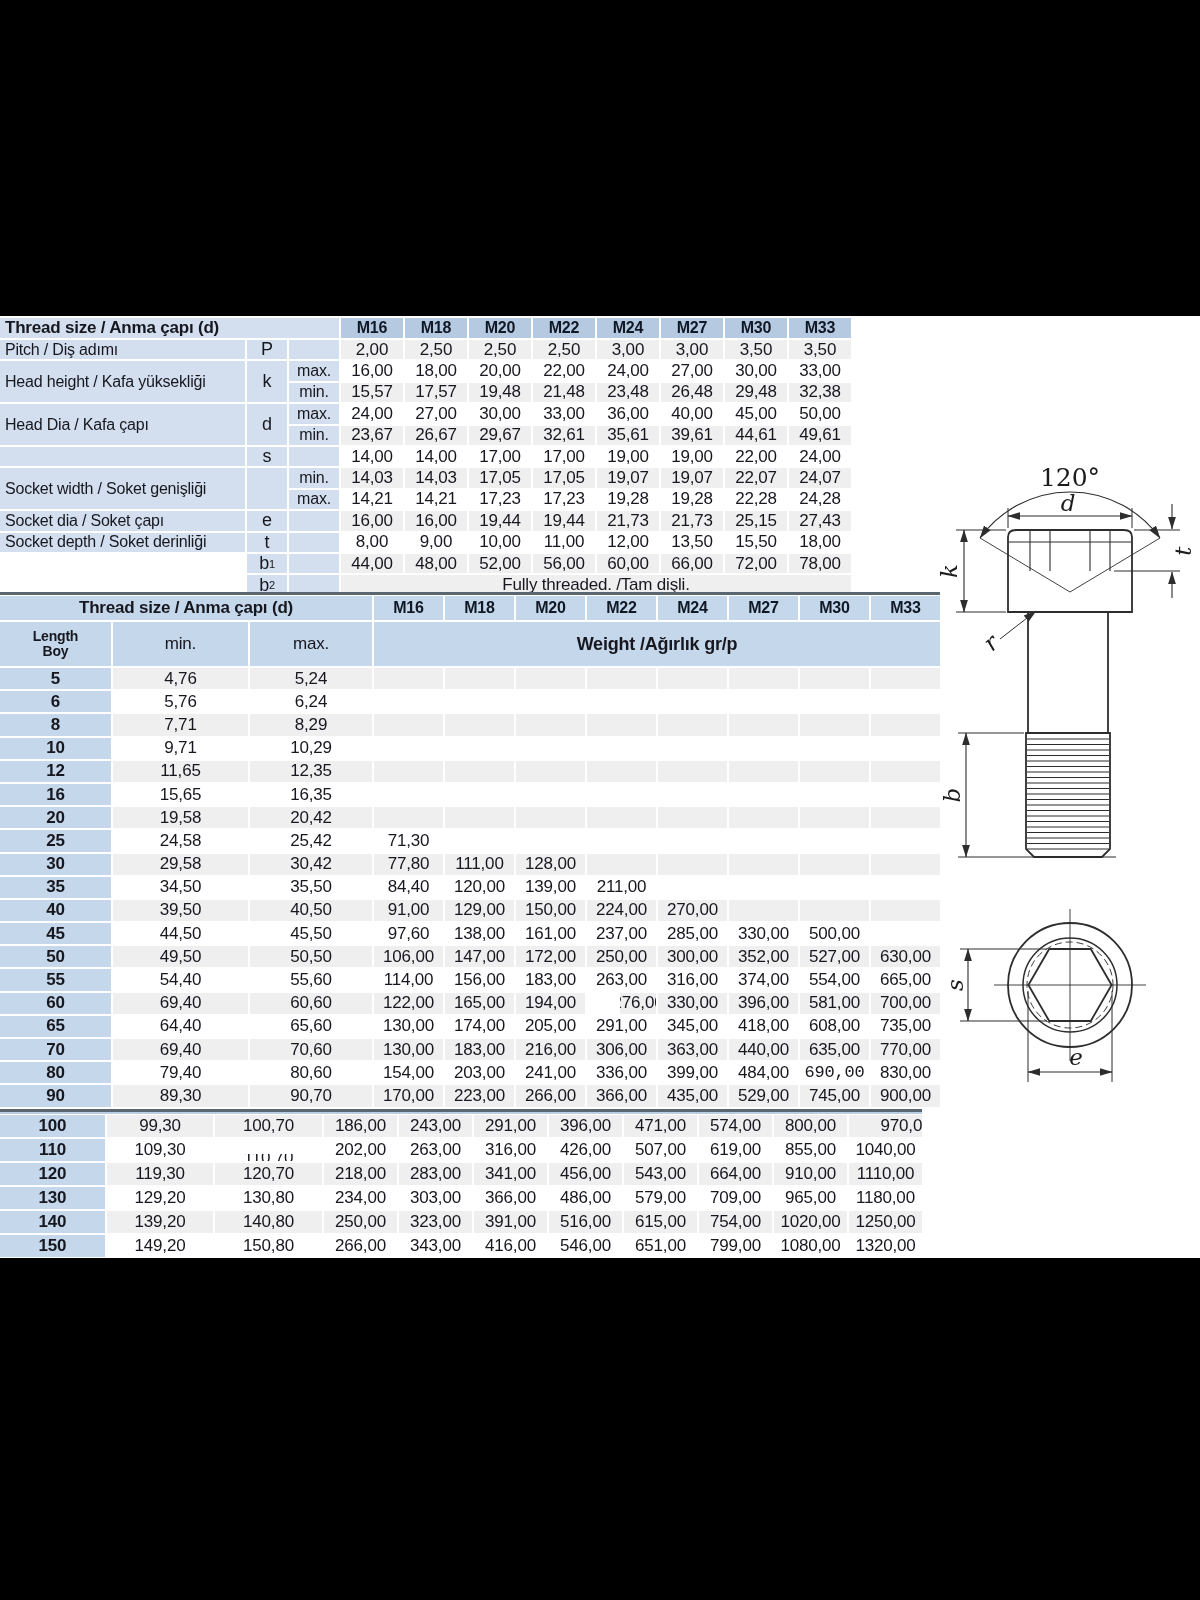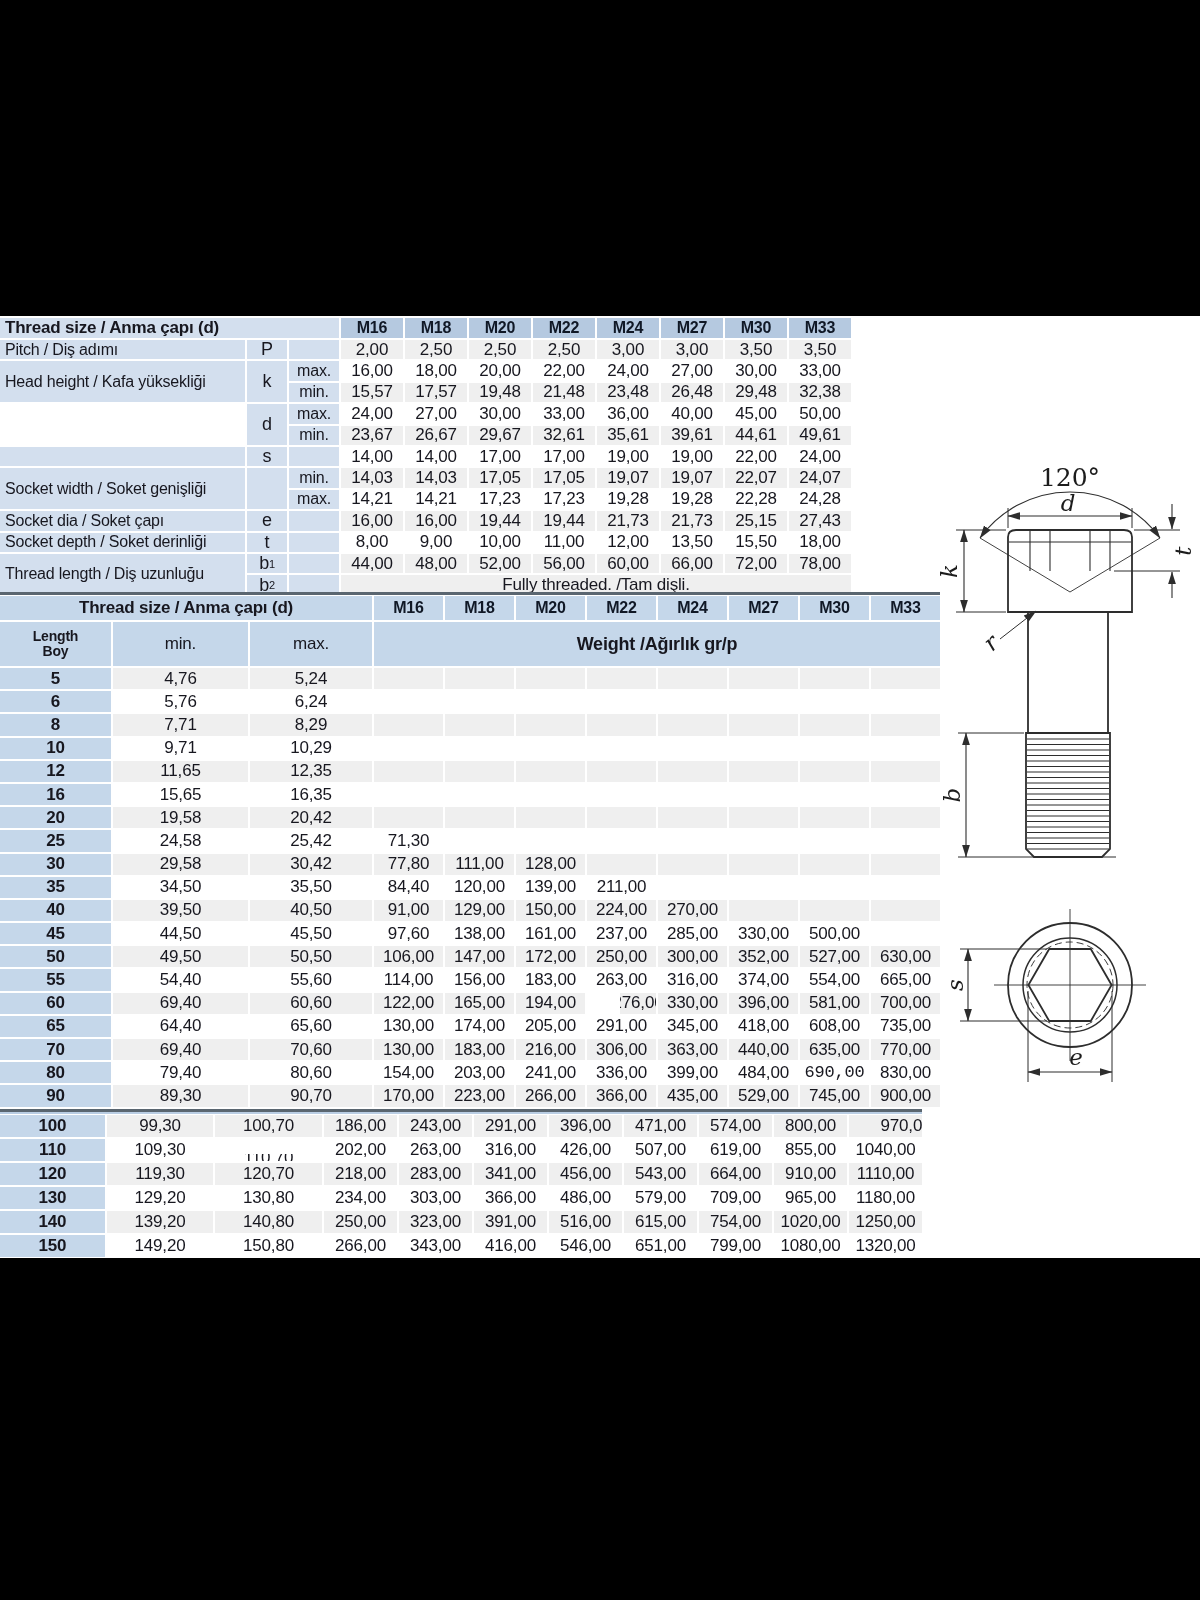--- a/index.html
+++ b/index.html
@@ -58,20 +58,21 @@
 
       <div class="cell blue lab" style="grid-area:2/1/3/2">Pitch / Diş adımı</div>
       <div class="cell blue sym" style="grid-area:2/2/3/3">P</div>
       <div class="cell blue" style="grid-area:2/3/3/4"></div>
 
       <div class="cell blue lab" style="grid-area:3/1/5/2">Head height / Kafa yüksekliği</div>
       <div class="cell blue sym" style="grid-area:3/2/5/3">k</div>
       <div class="cell blue lim" style="grid-area:3/3/4/4">max.</div>
       <div class="cell blue lim" style="grid-area:4/3/5/4">min.</div>
 
+      <div class="cell blue lab" style="grid-area:5/1/7/2">Head Dia / Kafa çapı</div>
       <div class="cell blue sym" style="grid-area:5/2/7/3">d</div>
       <div class="cell blue lim" style="grid-area:5/3/6/4">max.</div>
       <div class="cell blue lim" style="grid-area:6/3/7/4">min.</div>
 
       <div class="cell blue" style="grid-area:7/1/8/2"></div>
       <div class="cell blue sym" style="grid-area:7/2/8/3">s</div>
       <div class="cell blue" style="grid-area:7/3/8/4"></div>
 
       <div class="cell blue lab" style="grid-area:8/1/10/2">Socket width / Soket genişliği</div>
       <div class="cell blue" style="grid-area:8/2/10/3"></div>
@@ -79,21 +80,20 @@
       <div class="cell blue lim" style="grid-area:9/3/10/4">max.</div>
 
       <div class="cell blue lab" style="grid-area:10/1/11/2">Socket dia / Soket çapı</div>
       <div class="cell blue sym" style="grid-area:10/2/11/3">e</div>
       <div class="cell blue" style="grid-area:10/3/11/4"></div>
 
       <div class="cell blue lab" style="grid-area:11/1/12/2">Socket depth / Soket derinliği</div>
       <div class="cell blue sym" style="grid-area:11/2/12/3">t</div>
       <div class="cell blue" style="grid-area:11/3/12/4"></div>
 
-      <div class="cell blue lab" style="grid-area:12/1/14/2">Thread length / Diş uzunluğu</div>
       <div class="cell blue sym" style="grid-area:12/2/13/3">
         <span>b</span>
           <sup>1</sup>
       </div>
       <div class="cell blue" style="grid-area:12/3/13/4"></div>
       <div class="cell blue sym" style="grid-area:13/2/14/3">
         <span>b</span>
           <sup>2</sup>
       </div>
       <div class="cell blue" style="grid-area:13/3/14/4"></div>

